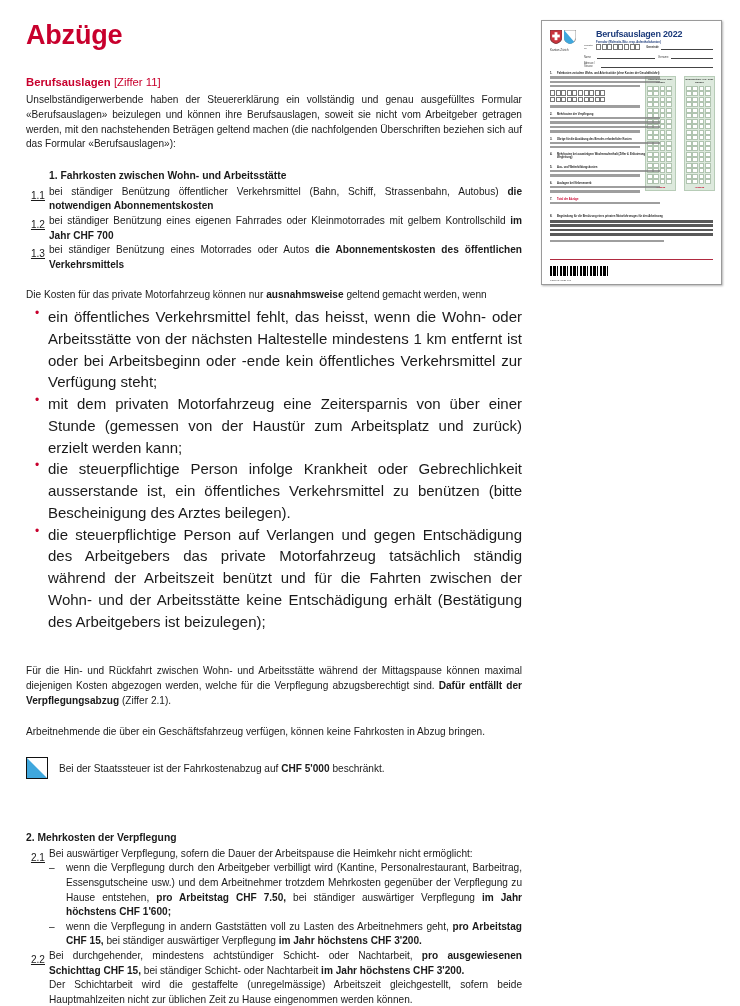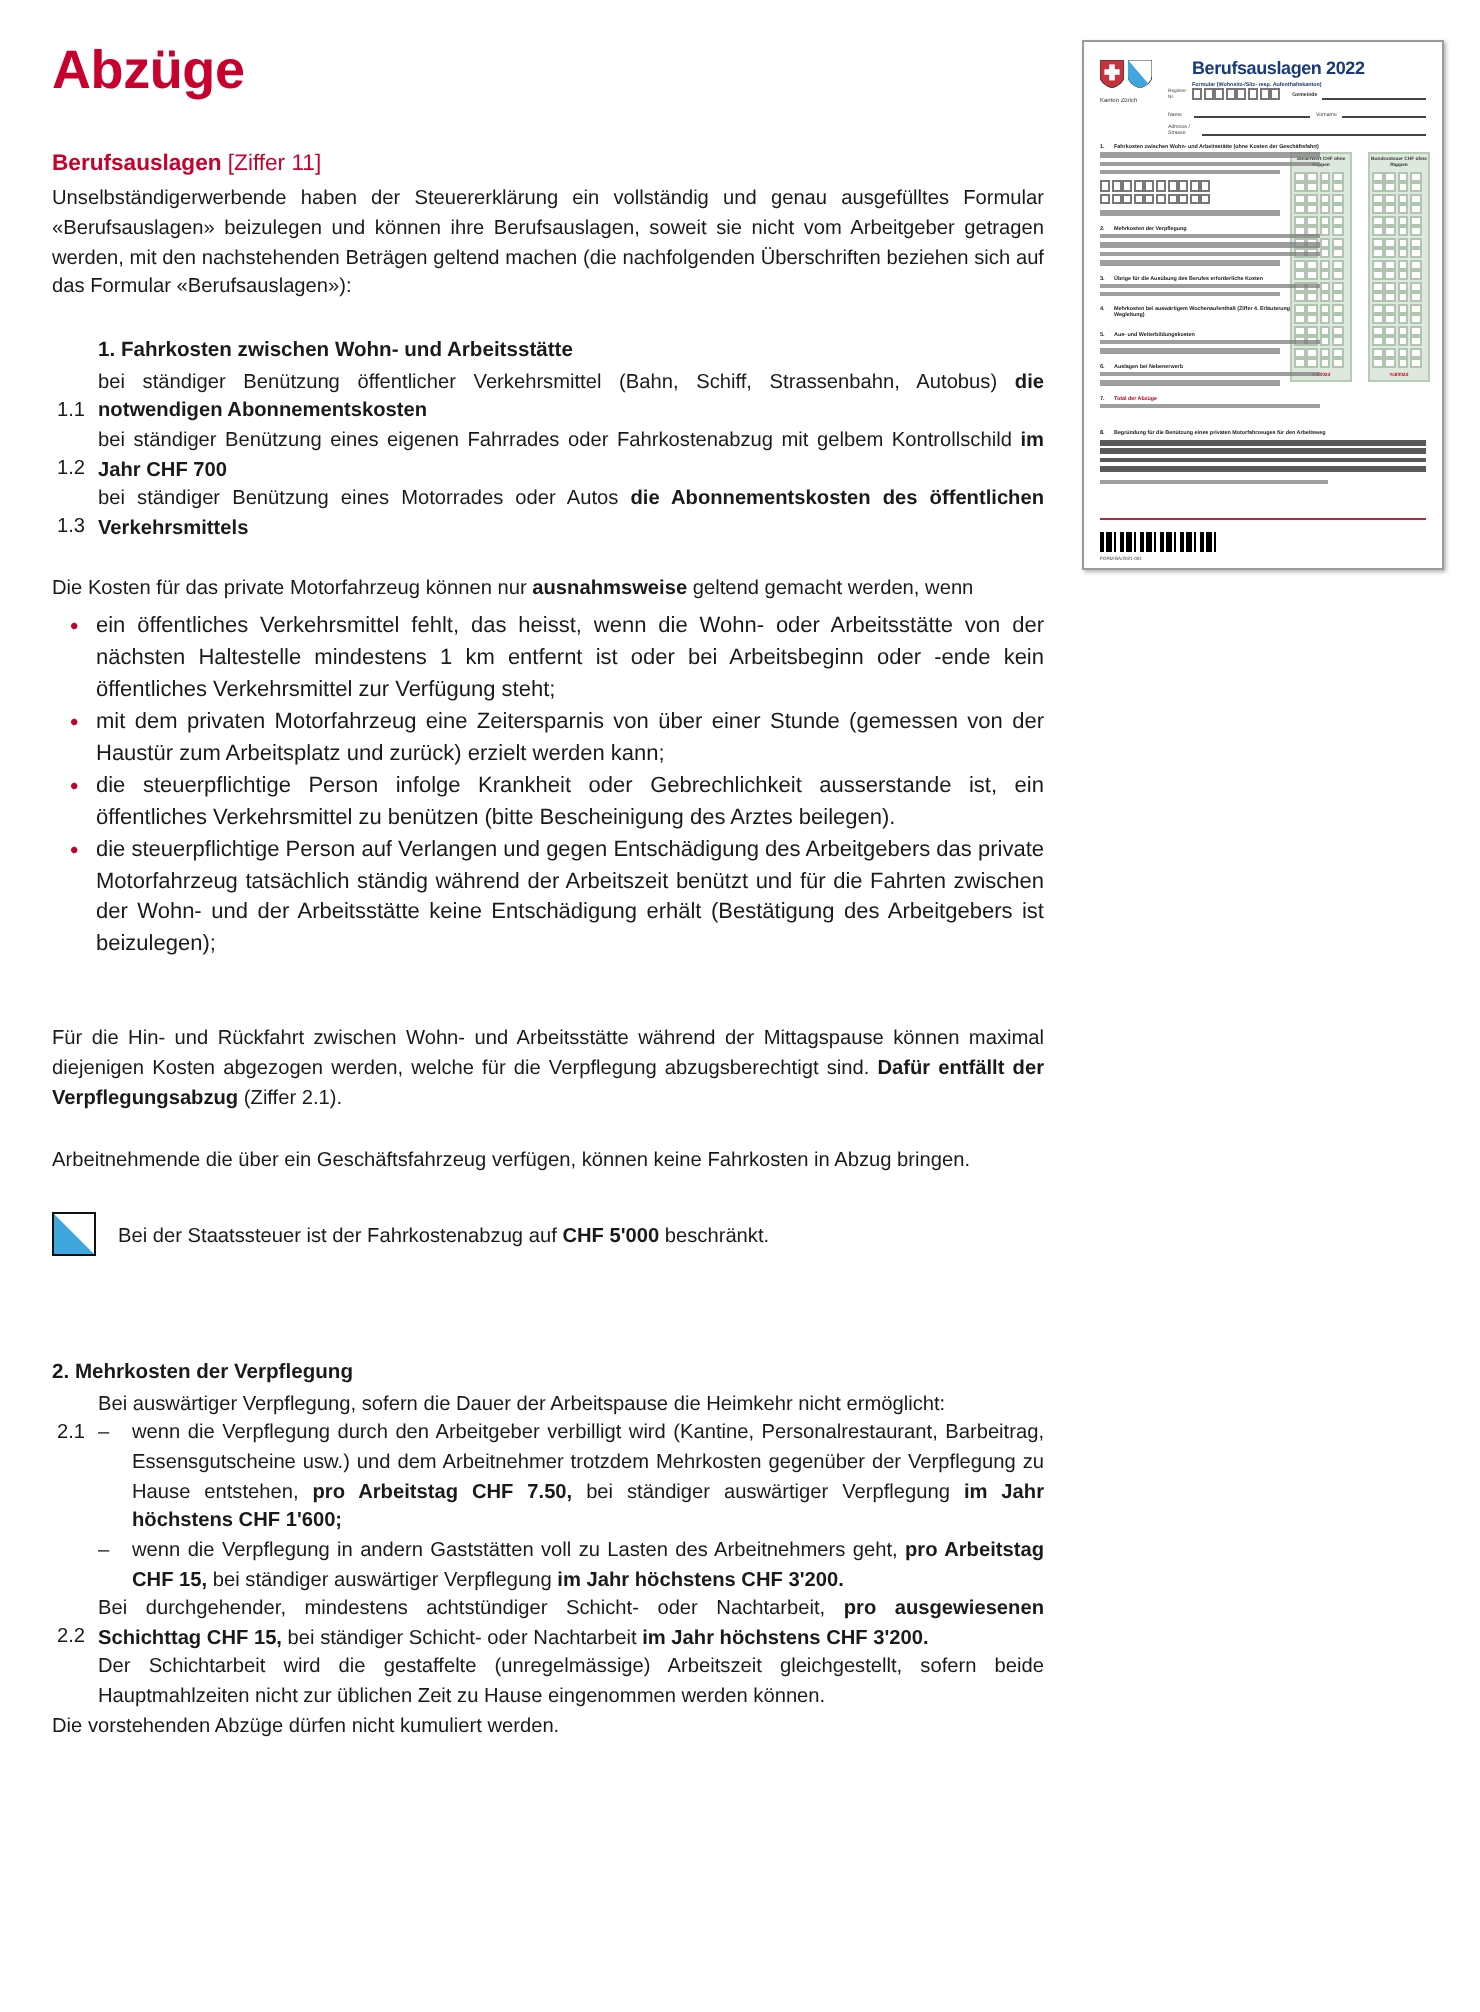--- a/index.html
+++ b/index.html
@@ -66,38 +66,39 @@
     position: relative;
     padding-left: 23px;
     font-size: 10.1px;
     line-height: 1.45;
     text-align: justify;
     margin: 0;
   }
   .numitem > .num {
     position: absolute;
     left: 0;
-    top: 14px;
+    top: 4px;
     width: 19px;
-    text-align: center;
+    text-align: right;
     font-weight: normal;
+    text-decoration: underline;
   }
   .gap6 { height: 6px; }
   .gap12 { height: 12px; }
   .gap16 { height: 16px; }
   .gap20 { height: 20px; }
   ul.bullets {
     list-style: none;
     margin: 0 0 0 0;
     padding: 0;
   }
   ul.bullets > li {
     position: relative;
     padding-left: 22px;
-    font-size: 11px;
+    font-size: 15px;
     line-height: 1.45;
     text-align: justify;
     margin-bottom: 0px;
   }
   ul.bullets > li::before {
     content: "\2022";
     position: absolute;
     left: 9px;
     top: -1px;
     color: #c8002d;
@@ -312,21 +313,21 @@
 
     <div class="gap6"></div>
 
     <div class="numhead">1. Fahrkosten zwischen Wohn- und Arbeitsstätte</div>
 
     <div class="numitem">
       <span class="num">1.1</span><span>bei ständiger Benützung öffentlicher Verkehrsmittel (Bahn, Schiff, Strassenbahn, Autobus) </span><b>die notwendigen Abonnementskosten</b>
     </div>
 
     <div class="numitem">
-      <span class="num">1.2</span><span>bei ständiger Benützung eines eigenen Fahrrades oder Fahrkostenabzug mit gelbem Kontrollschild </span><b>im Jahr CHF 700</b>
+      <span class="num">1.2</span><span>bei ständiger Benützung eines eigenen Fahrrades oder Kleinmotorrades mit gelbem Kontrollschild </span><b>im Jahr CHF 700</b>
     </div>
 
     <div class="numitem">
       <span class="num">1.3</span><span>bei ständiger Benützung eines Motorrades oder Autos </span><b>die Abonnementskosten des öffentlichen Verkehrsmittels</b>
     </div>
 
     <div class="gap16"></div>
 
     <p class="body" style="margin-bottom:3px"><span>Die Kosten für das private Motorfahrzeug können nur </span><b>ausnahmsweise</b><span> geltend gemacht werden, wenn</span></p>
 

